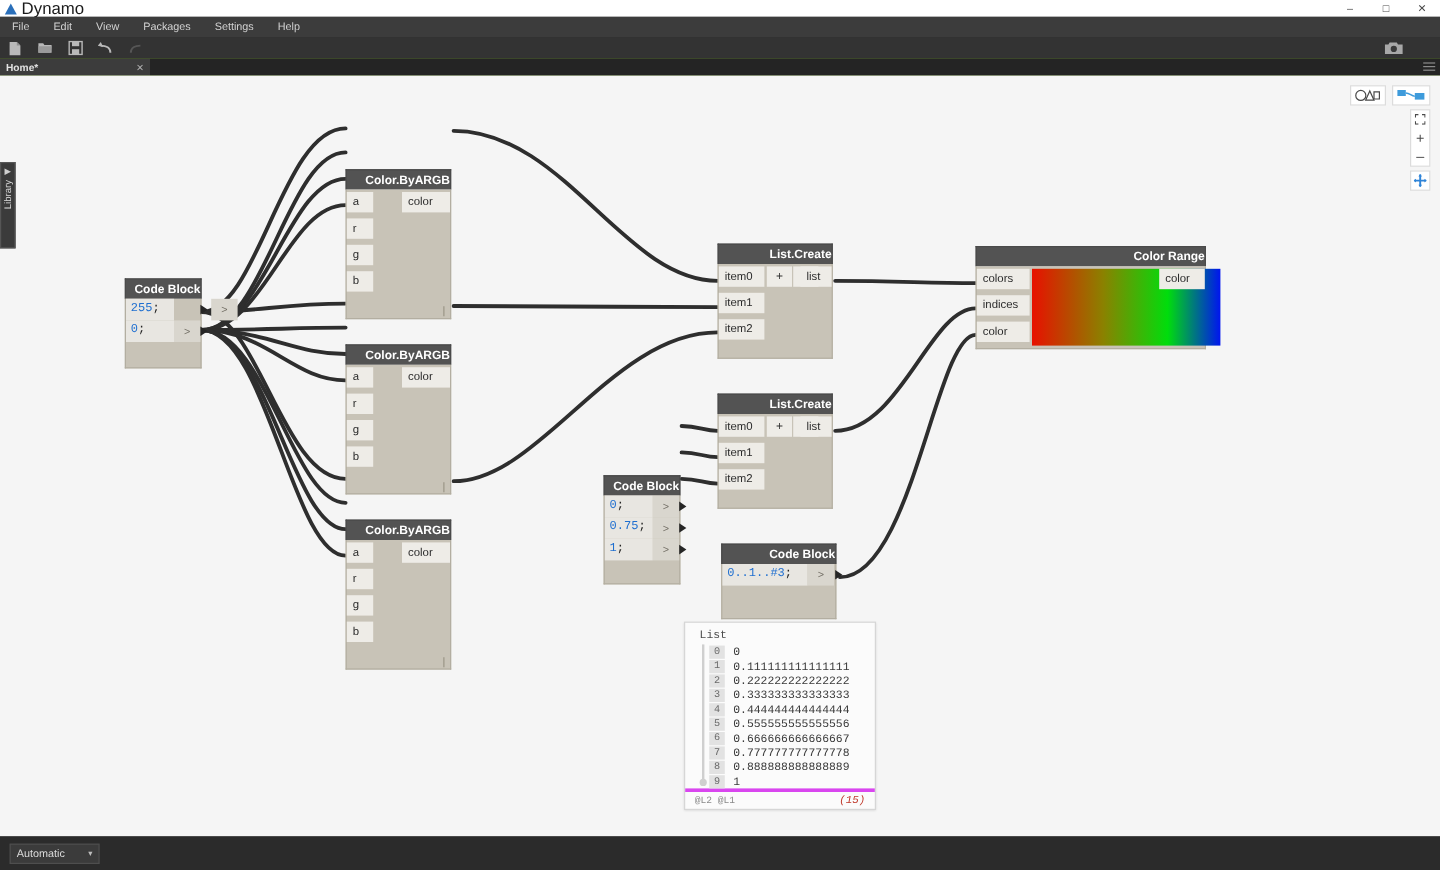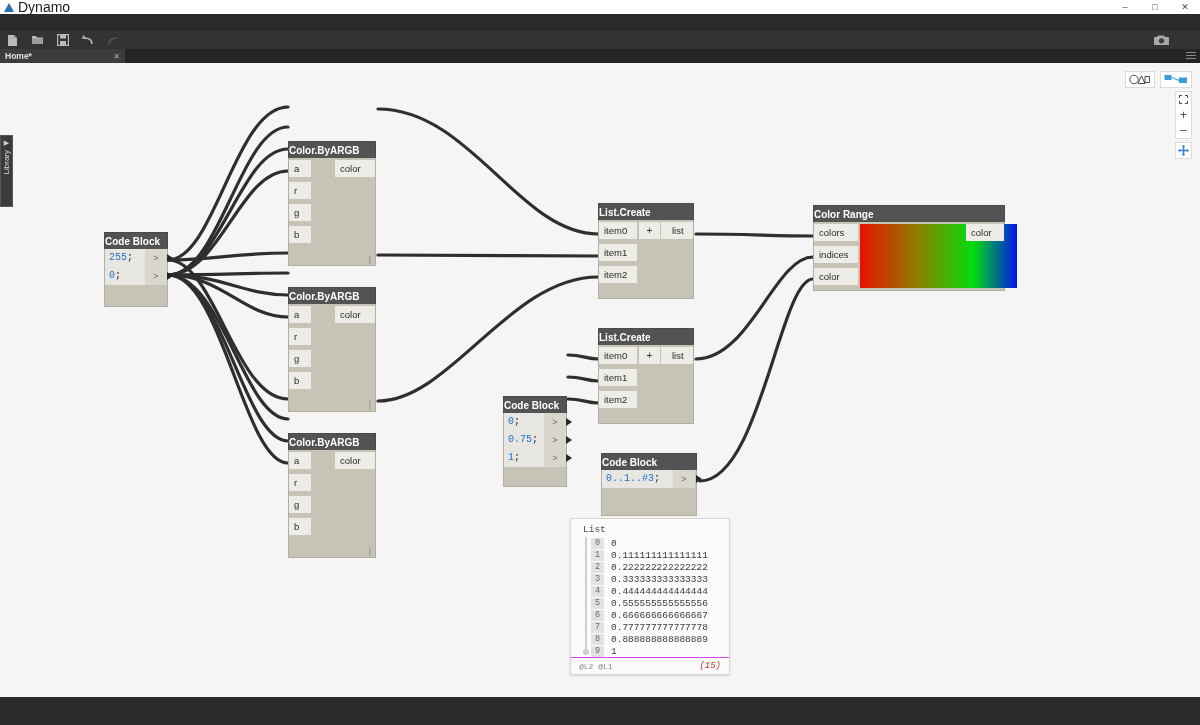--- a/index.html
+++ b/index.html
@@ -90,21 +90,21 @@
   .library-tab .vtext {
     writing-mode: vertical-rl; text-orientation: mixed;
     transform: rotate(180deg);
     font-size: 8px; color: #dcdcdc; margin-top: 3px; letter-spacing: 0px;
   }
 
   
   .node { position: absolute; }
   .node-header {
     background: #535353; color: #ffffff; font-size: 10px; font-weight: bold;
-    text-align: left; height: 17px; line-height: 17px;
+    text-align: right; height: 17px; line-height: 17px;
     border: 1px solid #4a4a4a; border-bottom: none;
   }
   .node-body {
     background: #c8c3b7; border: 1px solid #b3aea1; border-top: none;
     position: relative;
   }
   .port {
     position: absolute; background: #eeece7; color: #2b2b2b; font-size: 9.5px;
     height: 17px; line-height: 17px; padding: 0 5px;
   }
@@ -164,21 +164,21 @@
   }
   .wrow {
     display: flex; align-items: center; height: 12px;
     font-family: "Liberation Mono", monospace; font-size: 9.5px; color: #3a3a3a;
   }
   .widx {
     background: #e2e2e2; color: #6a6a6a; width: 13px; text-align: center;
     margin-left: 10px; margin-right: 7px; font-size: 8.5px; line-height: 11px;
   }
   .watch-foot {
-    border-top: 1px solid #d946ef; display: flex; align-items: center;
+    border-top: 3px solid #d946ef; display: flex; align-items: center;
     height: 17px; padding: 0 8px;
     font-family: "Liberation Mono", monospace; font-size: 8px; color: #8a8a8a;
   }
   .watch-count { margin-left: auto; color: #c0392b; font-style: italic; font-size: 9px; }
 
   
   .vctl-group {
     position: absolute; background: #ffffff; border: 1px solid #dcdcdc;
     display: flex; align-items: center; justify-content: center;
   }
@@ -208,20 +208,28 @@
   <div class="titlebar">
     <div class="app-icon"></div>
     <div class="app-title">Dynamo</div>
     <div class="wincontrols">
       <div>–</div>
       <div>□</div>
       <div>✕</div>
     </div>
   </div>
 
+  <div class="menubar">
+    <div class="mi">File</div>
+    <div class="mi">Edit</div>
+    <div class="mi">View</div>
+    <div class="mi">Packages</div>
+    <div class="mi">Settings</div>
+    <div class="mi">Help</div>
+  </div>
 
   <div class="toolbar">
     <div class="tb-btn">
       <svg width="11" height="13" viewBox="0 0 11 13">
           <path d="M1 1h6l3 3v8H1z" fill="#b9b9b9"></path>
           <path d="M7 1v3h3" fill="#8e8e8e"></path>
         </svg>
     </div>
     <div class="tb-btn">
       <svg width="13" height="12" viewBox="0 0 13 12">
@@ -307,21 +315,21 @@
       </svg>
 
       <div class="library-tab">
         <span class="arrow">▶</span>
         <span class="vtext">Library</span>
       </div>
 
       <div class="node" style="left:104px; top:169px; width:64px;">
         <div class="node-header">Code Block</div>
         <div class="node-body" style="height:58px;">
-          <div class="cb-row" style="top:0;">
+          <div class="cb-row" style="top:0;gap:31px;">
             <div class="cb-code" style="width:40px;"><span>255</span><span class="semi">;</span></div>
             <div class="cb-chev">&gt;</div>
           </div>
           <div class="cb-row" style="top:18px;">
             <div class="cb-code" style="width:40px;"><span>0</span><span class="semi">;</span></div>
             <div class="cb-chev">&gt;</div>
           </div>
           <div class="port-nub nub-right" style="top:5px;"></div>
           <div class="port-nub nub-right" style="top:23px;"></div>
         </div>
@@ -509,14 +517,20 @@
       <div class="vctl-group" style="right:8px; top:79px; width:17px; height:17px;">
         <svg width="11" height="11" viewBox="0 0 11 11">
           <path d="M5.5 0.5v10M0.5 5.5h10" stroke="#2f84d8" stroke-width="1.6"></path>
           <path d="M5.5 0 L7 2 H4 Z M5.5 11 L7 9 H4 Z M0 5.5 L2 4 V7 Z M11 5.5 L9 4 V7 Z" fill="#2f84d8"></path>
         </svg>
       </div>
 
     </div>
   </div>
 
+  <div class="statusbar">
+    <div class="runmode">
+      <span class="rm-label">Automatic</span>
+      <span class="rm-caret">▾</span>
+    </div>
+  </div>
 
 </div>
 
 </body></html>

